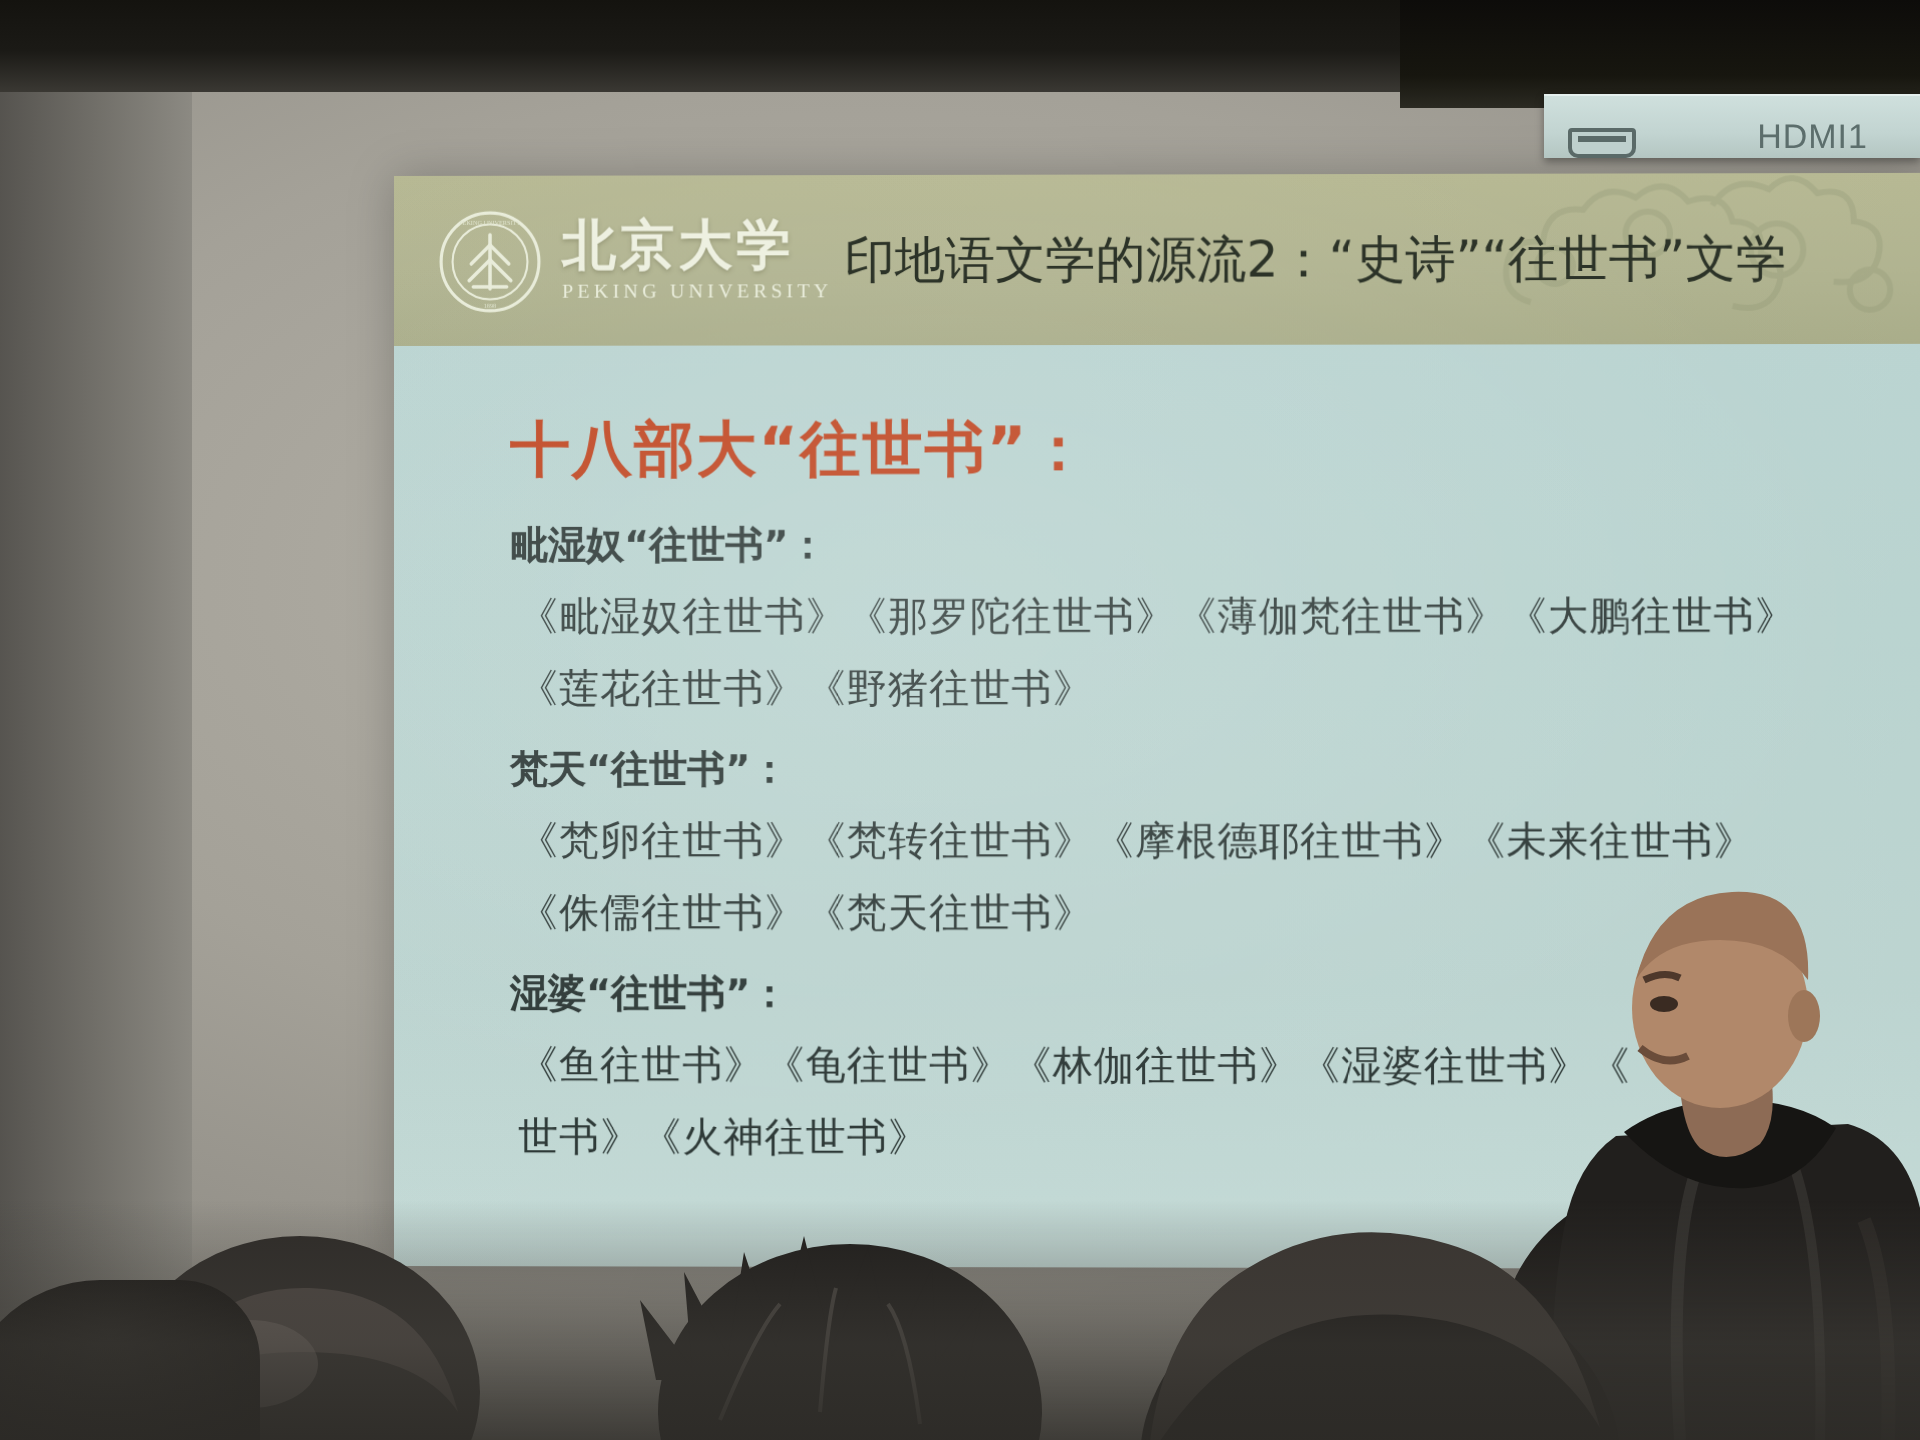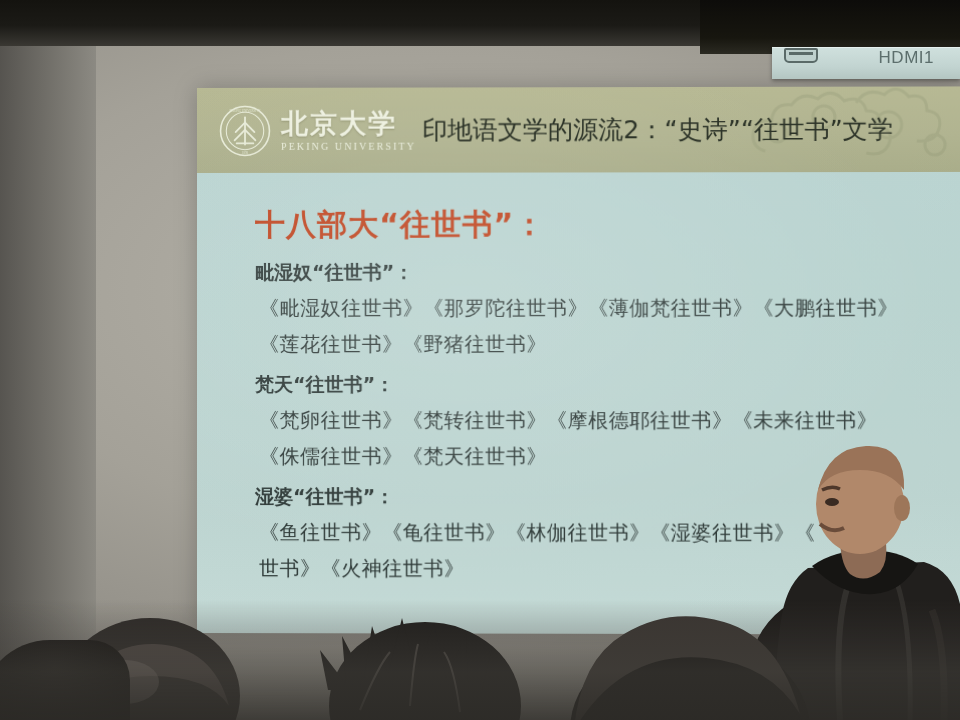--- a/index.html
+++ b/index.html
@@ -54,21 +54,21 @@
 
   
   #hdmi-badge {
     position: absolute;
     left: 772px; top: 47px;
     width: 188px; height: 32px;
     background: linear-gradient(180deg, #cfe0dd 0%, #c2d4d1 60%, #b4c6c2 100%);
     border-top: 1px solid #e5f0ee;
     box-shadow: 0 2px 4px rgba(0,0,0,.35);
     display: flex;
-    align-items: flex-start;
+    align-items: flex-end;
     padding-left: 12px;
     box-sizing: border-box;
   }
   #hdmi-badge .port {
     width: 30px; height: 11px;
     border: 2px solid #5a6a68;
     border-radius: 2px 2px 5px 5px;
     position: relative;
     background: #bed0cd;
   }

